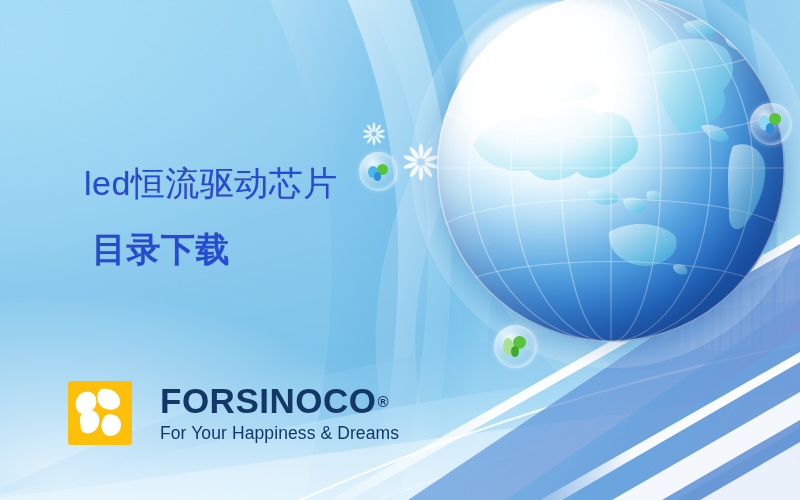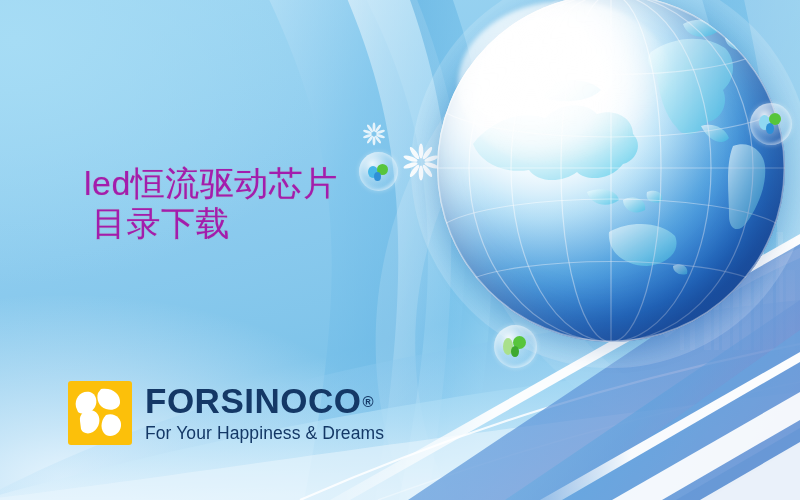--- a/index.html
+++ b/index.html
@@ -83,40 +83,43 @@
     inset: 0;
     border-radius: 50%;
     box-shadow: inset 0 0 0 1.5px rgba(255,255,255,0.40);
   }
 
   
   .headline {
     position: absolute;
     left: 84px;
     top: 163px;
-    color: #a21caf;
+    color: #1d4ed8;
     font-size: 34px;
     line-height: 40px;
     font-weight: 400;
     letter-spacing: 0.5px;
     white-space: nowrap;
     text-shadow: 0 0 1px rgba(250,36,0,0.35);
   }
   .headline .line2 {
     display: block;
     margin-left: 8px;
+    margin-top: 26px;
+    font-weight: bold;
   }
 
   
   .logo {
     position: absolute;
     left: 68px;
     top: 381px;
     display: flex;
     align-items: center;
+    gap: 15px;
   }
   .logo-mark {
     width: 64px;
     height: 64px;
     border-radius: 3px;
     background: #fcc00a;
     position: relative;
     flex: none;
   }
   .logo-text {

